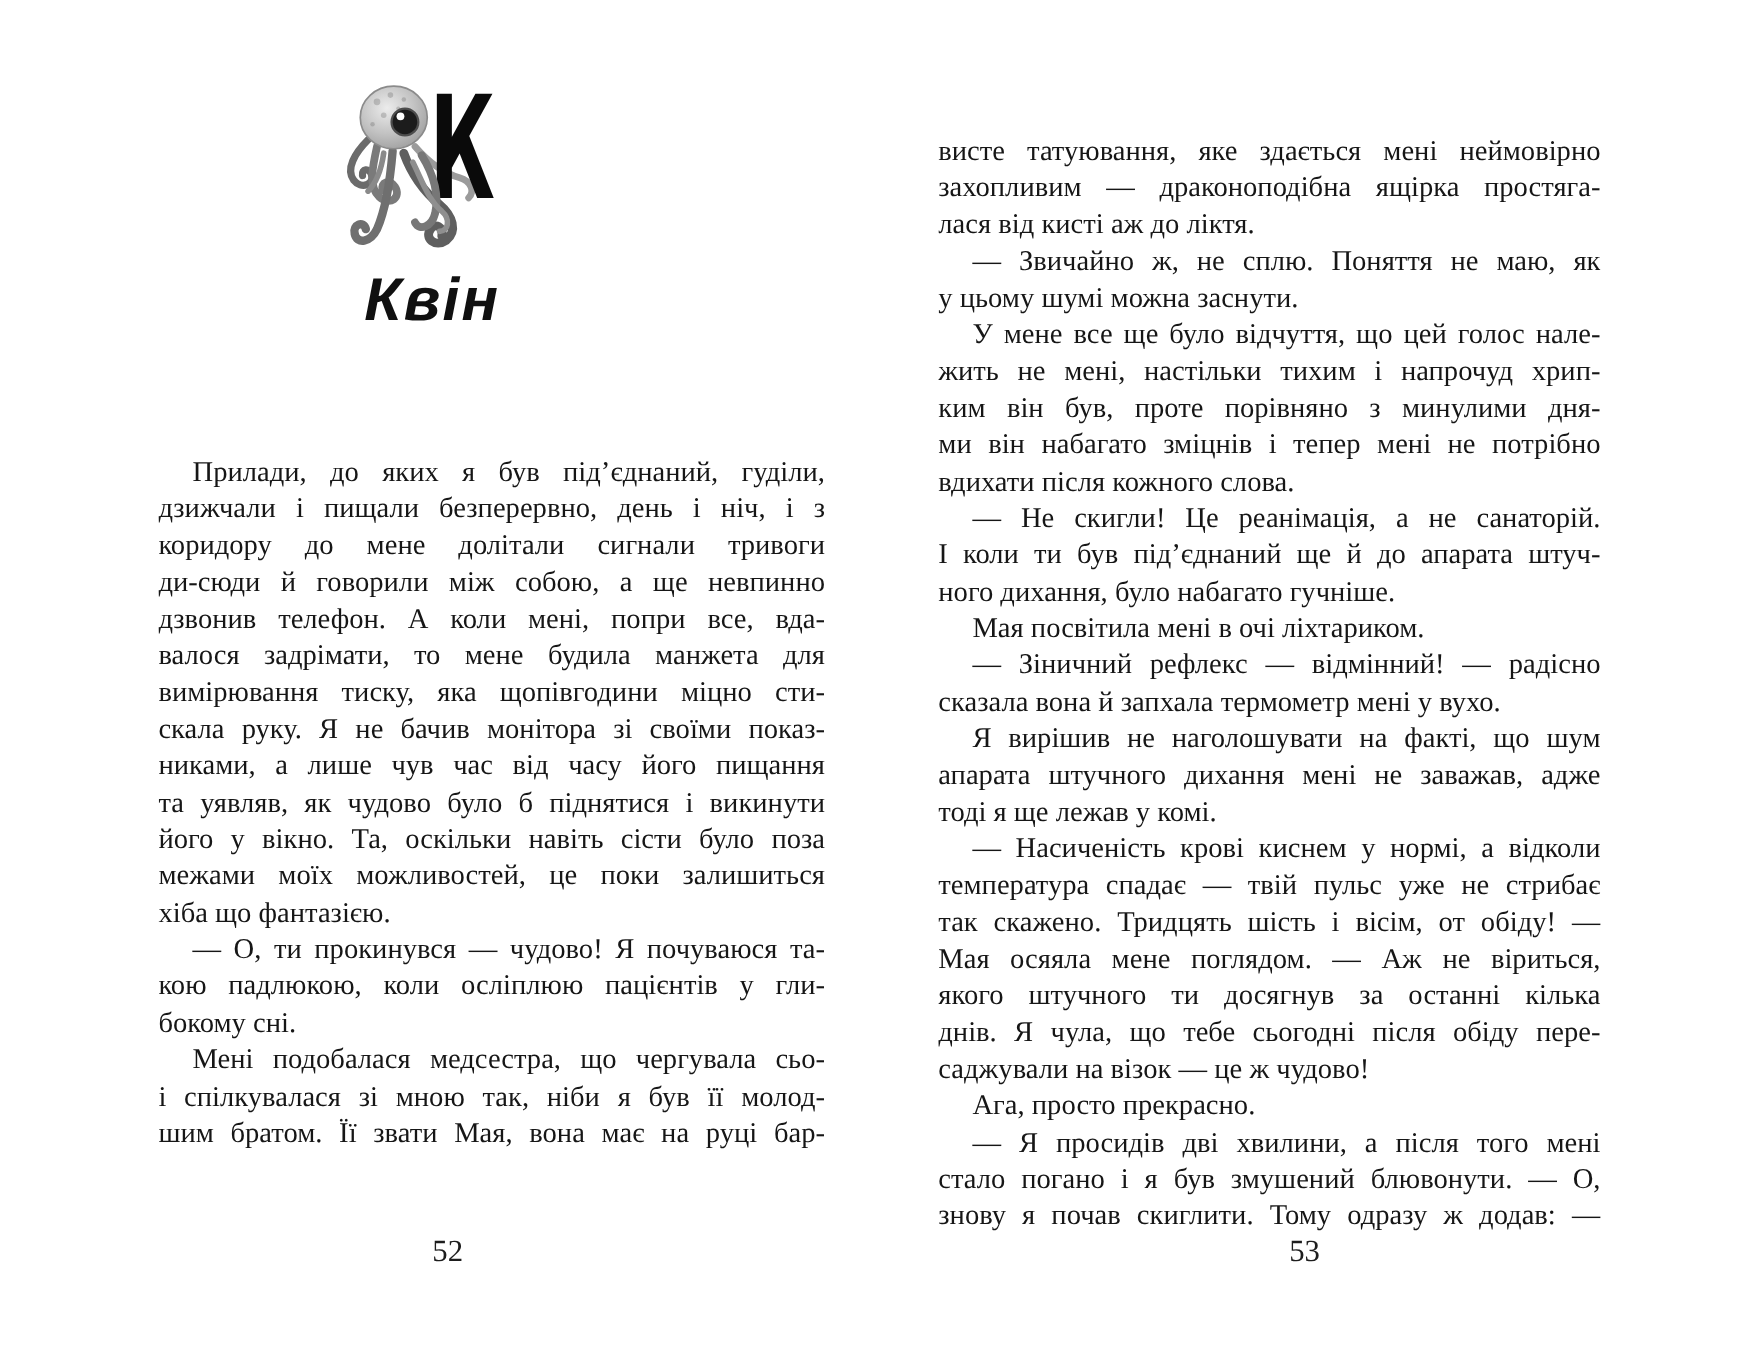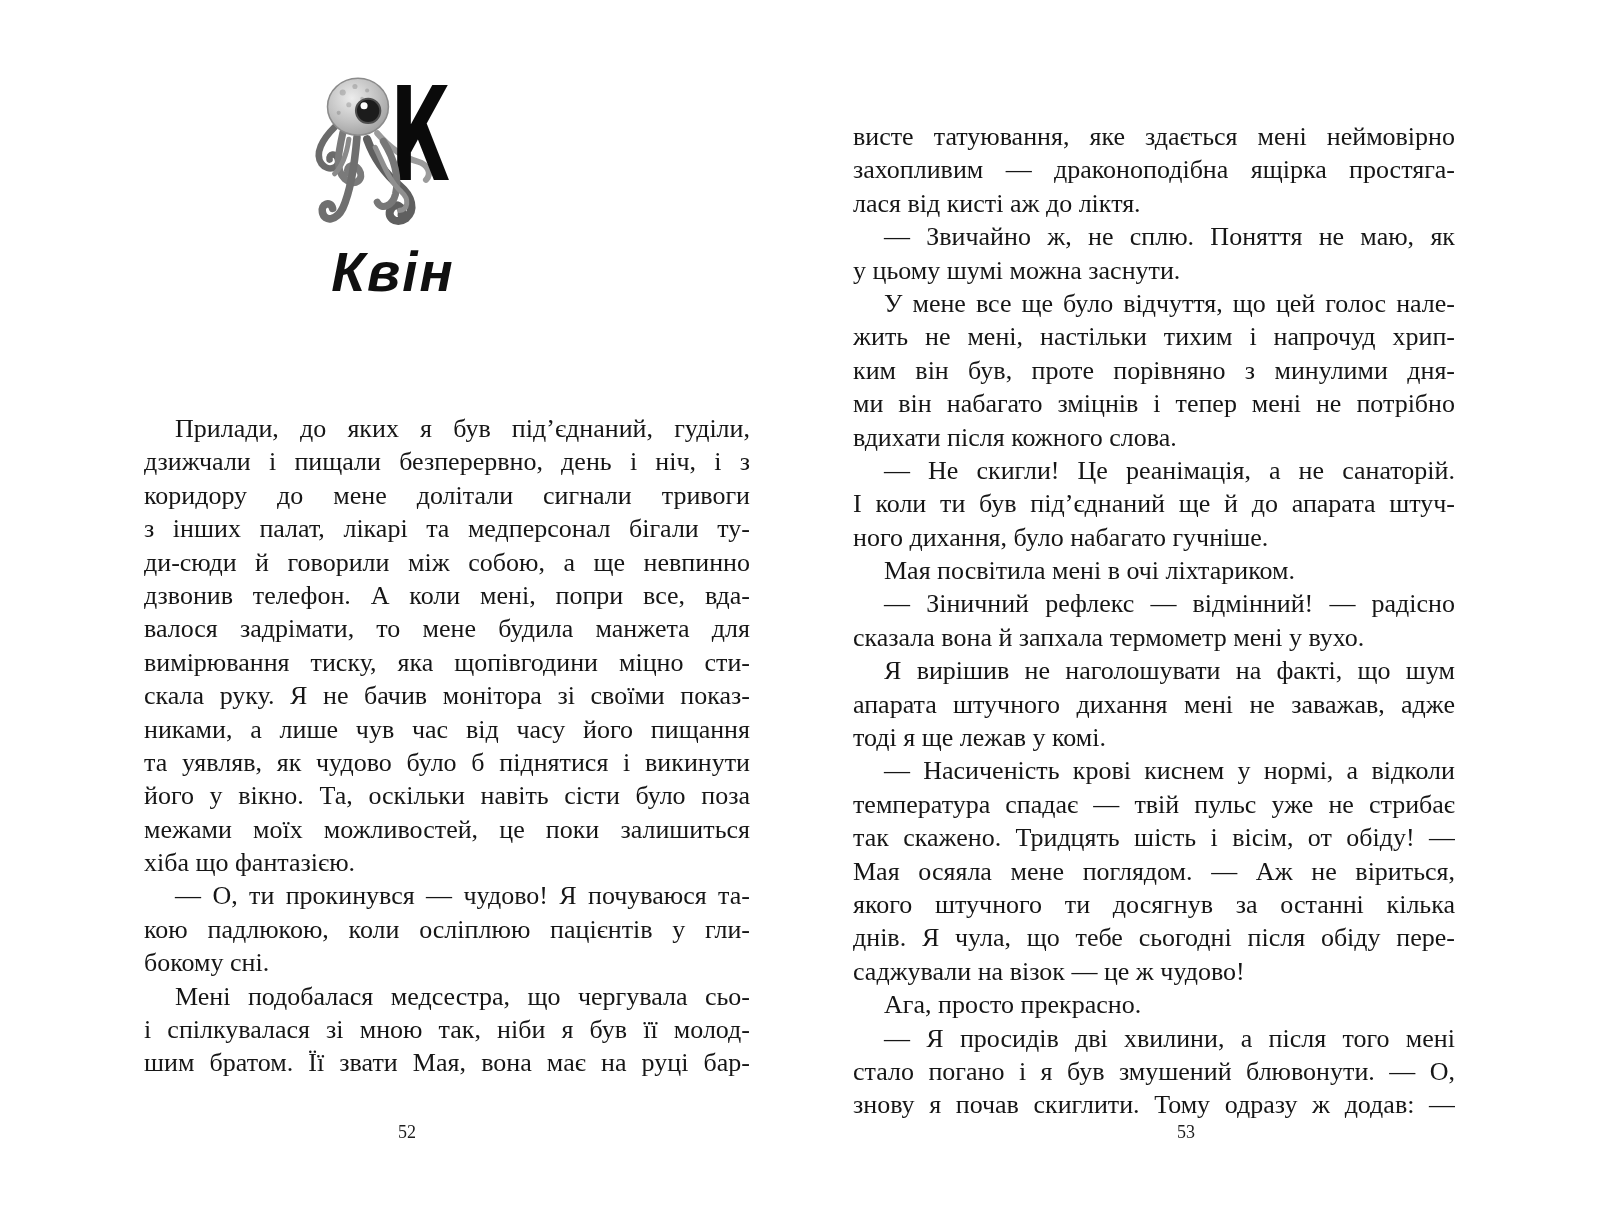--- a/index.html
+++ b/index.html
@@ -23,21 +23,21 @@
   }
   .line.endpara { text-align-last:left; }
   .line.indent { padding-left:31px; }
 
   #left-body  { left:104px; top:412px; width:606px;margin-left:40px; }
   #right-body { left:853px; top:120px; width:602px; }
 
   .pageno {
     position:absolute;
     top:1122px;
-    font-size:18px;
+    font-size:28px;
     color:#1d1d1d;
     text-align:center;
     width:120px;
   }
   #pageno-left  { left:347px; }
   #pageno-right { left:1126px; }
 
   .chapter-head {
     position:absolute;
     left:104px; top:56px;
@@ -100,21 +100,20 @@
       <path d="M70,90 C78,106 84,124 96,134 C104,141 102,152 94,152" fill="none" stroke="#8f8f8f" stroke-width="5" stroke-linecap="round"></path>
     </svg>
   </div>
   <div class="chapter-title">Квін</div>
 </div>
 
 <div id="left-body" class="page-body">
     <div class="line indent">Прилади, до яких я був під’єднаний, гуділи,</div>
     <div class="line">дзижчали і пищали безперервно, день і ніч, і з</div>
     <div class="line">коридору до мене долітали сигнали тривоги</div>
-    <div class="line">з інших палат, лікарі та медперсонал бігали ту-</div>
     <div class="line">ди-сюди й говорили між собою, а ще невпинно</div>
     <div class="line">дзвонив телефон. А коли мені, попри все, вда-</div>
     <div class="line">валося задрімати, то мене будила манжета для</div>
     <div class="line">вимірювання тиску, яка щопівгодини міцно сти-</div>
     <div class="line">скала руку. Я не бачив монітора зі своїми показ-</div>
     <div class="line">никами, а лише чув час від часу його пищання</div>
     <div class="line">та уявляв, як чудово було б піднятися і викинути</div>
     <div class="line">його у вікно. Та, оскільки навіть сісти було поза</div>
     <div class="line">межами моїх можливостей, це поки залишиться</div>
     <div class="line endpara">хіба що фантазією.</div>

